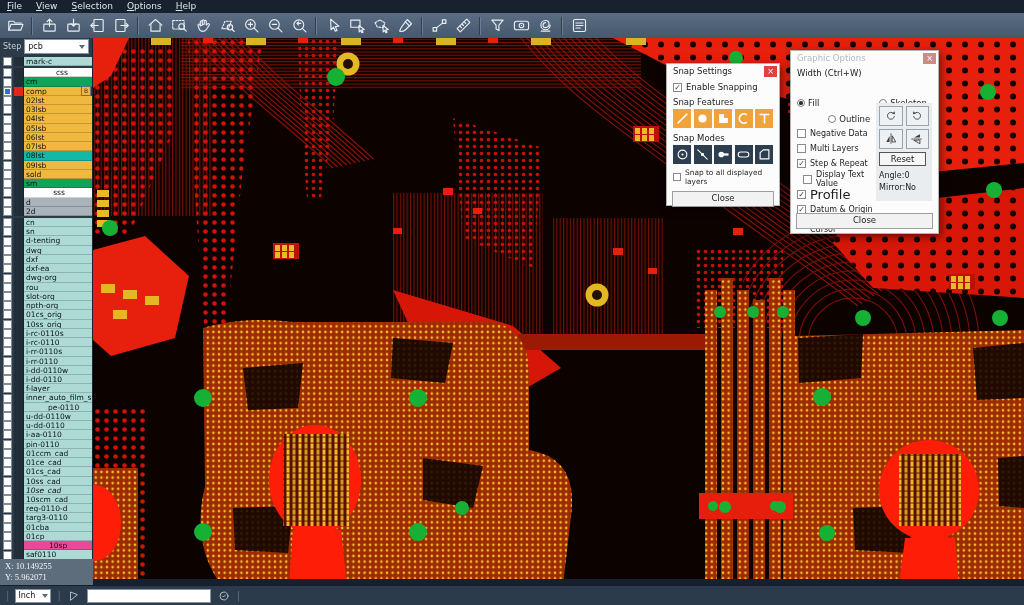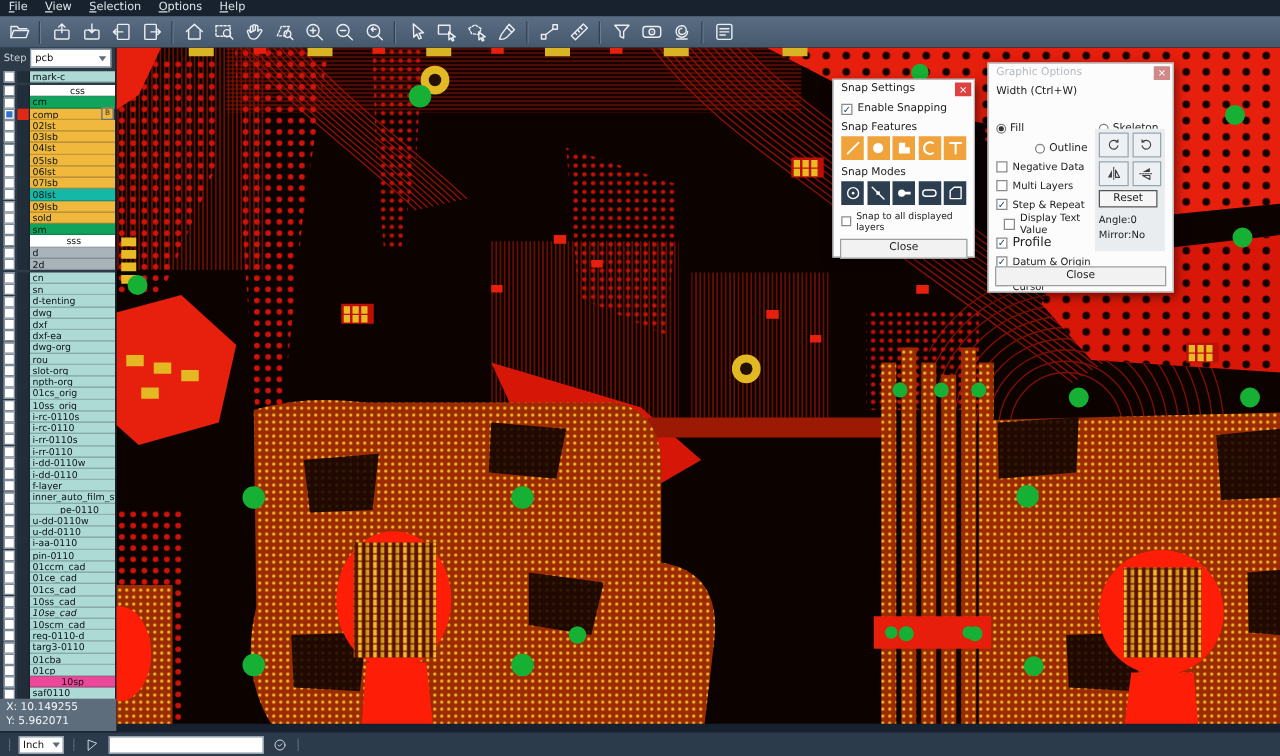--- a/index.html
+++ b/index.html
@@ -28,21 +28,21 @@
   .chev{width:0;height:0;border-left:3px solid transparent;border-right:3px solid transparent;border-top:4px solid #5c6b7a;}
   .layers{position:absolute;top:19px;left:0;right:0;}
   .lrow{height:9.24px;display:flex;align-items:stretch;}
   .lrow.gap{margin-top:2px;}
   .lchk{width:7px;height:7px;background:#fff;border:1px solid #7f8b97;margin:0 2px 0 3px;align-self:center;flex:0 0 auto;position:relative;}
   .lchk.on{background:#fff;}
   .lchk.on:after{content:"";position:absolute;left:1px;top:1px;right:1px;bottom:1px;background:#2f6fd0;}
   .lsw{width:9px;flex:0 0 auto;background:#222d3a;border-right:1px solid #19242f;}
   .lname{flex:1;font-size:7.5px;line-height:9.4px;color:#0a1218;padding-left:2px;white-space:nowrap;overflow:hidden;border-bottom:1px solid rgba(0,0,0,.18);}
   .lbadge{width:8px;height:8px;background:#fff;border:1px solid #62707e;font-size:6px;line-height:8px;text-align:center;color:#333;align-self:center;margin-right:1px;flex:0 0 auto;}
-  .coords{position:absolute;left:0;bottom:0;width:93px;height:26px;background:#5d6d7c;color:#f2f5f8;font-size:8.5px;padding:2px 5px;box-sizing:border-box;line-height:11px;}
+  .coords{position:absolute;left:0;bottom:0;width:93px;height:26px;background:#5d6d7c;color:#f2f5f8;font-size:8.5px;padding:2px 5px;box-sizing:border-box;line-height:11px;font-family:Liberation Serif, serif;}
   
   .statusbar{position:absolute;left:0;top:585px;width:1024px;height:20px;background:#2c3b4b;border-top:1px solid #141f2b;display:flex;align-items:center;gap:6px;padding-left:6px;box-sizing:border-box;z-index:5;}
   .ssep{color:#5b6d80;font-size:10px;}
   .unitsel{width:30px;height:12px;background:#fff;border:1px solid #8796a5;display:flex;align-items:center;justify-content:space-between;padding:0 2px;font-size:8px;color:#111;}
   .sbicon{width:14px;height:14px;color:#cfd8e0;display:flex;align-items:center;justify-content:center;}
   .sbicon svg{width:12px;height:12px;fill:none;stroke:currentColor;stroke-width:1.6;stroke-linecap:round;stroke-linejoin:round;}
   .sbinput{width:118px;height:12px;background:#fff;border:1px solid #8796a5;font-size:8px;padding:0 2px;}
   
   .canvas{position:absolute;left:93px;top:38px;width:931px;height:547px;background:#0c0200;z-index:1;}
   
@@ -851,21 +851,21 @@
       <div class="drow" style="margin: 0px 6px; height: 15.2px; width: 76px;">
         <span class="dchk">✓</span>
         <span style="font-size: 8px;">Step &amp; Repeat</span>
       </div>
       <div class="drow" style="margin: 0px 12px; height: 15.2px; width: 76px;">
         <span class="dchk"></span>
         <span style="font-size: 8px;">Display Text Value</span>
       </div>
       <div class="drow" style="margin: 0px 6px; height: 15.2px; width: 76px;">
         <span class="dchk">✓</span>
-        <span style="font-size: 10px;">Profile</span>
+        <span style="font-size: 13px;">Profile</span>
       </div>
       <div class="drow" style="margin: 0px 6px; height: 15.2px; width: 76px;">
         <span class="dchk">✓</span>
         <span style="font-size: 8px;">Datum &amp; Origin</span>
       </div>
       <div class="drow" style="margin: 0px 6px; height: 15.2px; width: 76px;">
         <span class="dchk"></span>
         <span style="font-size: 8px;">Fullscreen Cursor</span>
       </div>
     </div>

